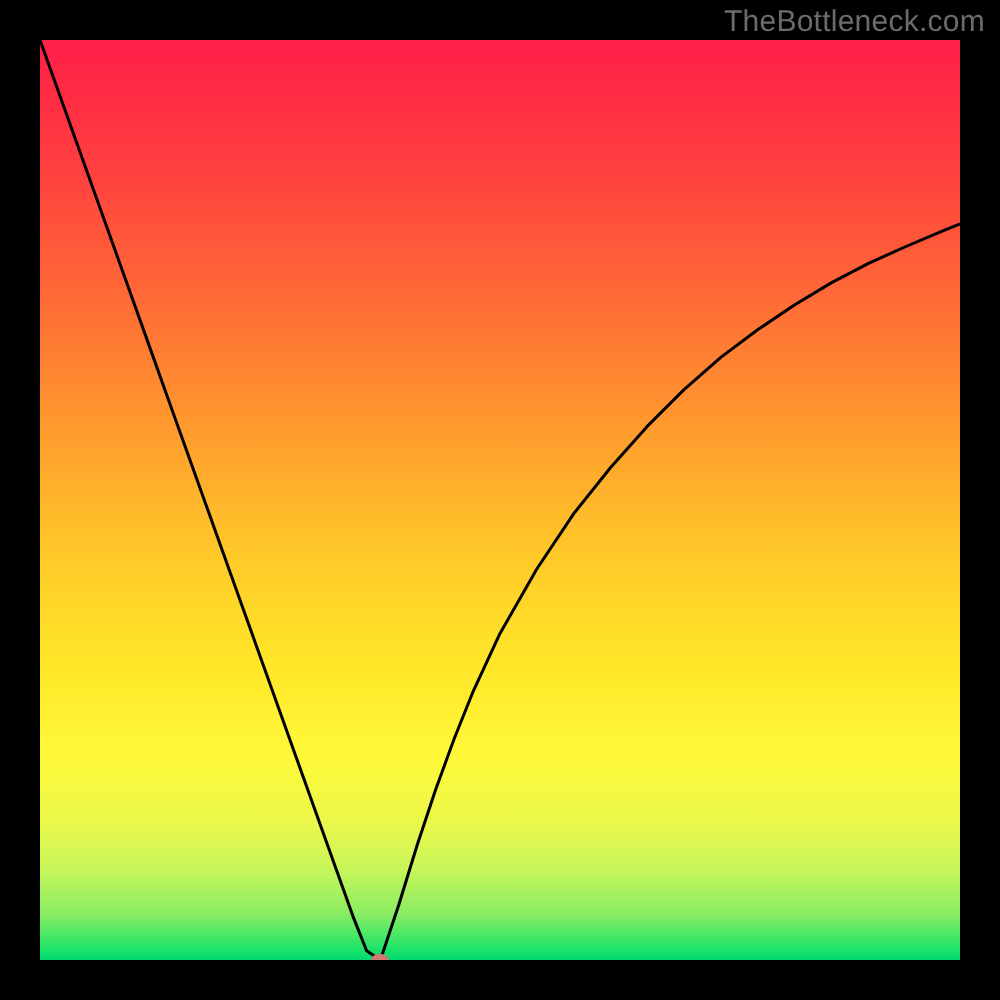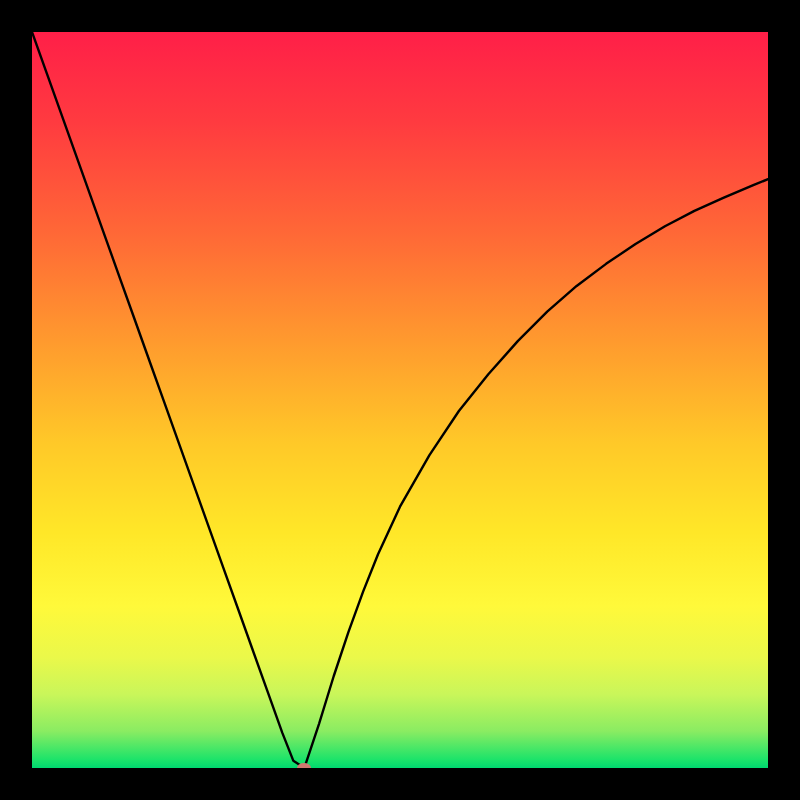--- a/index.html
+++ b/index.html
@@ -67,20 +67,21 @@
     background: #cf7a70;
     border-radius: 50%;
     transform: translate(-50%, -50%);
     z-index: 4;
   }
 </style>
 </head>
 <body>
 
 <div class="frame">
+  <div class="watermark">TheBottleneck.com</div>
   <div class="plot-area">
     <div class="gradient"></div>
     <svg class="curve" viewBox="0 0 736 736" preserveAspectRatio="none">
       <path id="curve-path" d="M0.00 0.00 L14.72 41.22 L29.44 82.43 L44.16 123.65 L58.88 164.86 L73.60 206.08 L88.32 247.30 L103.04 288.51 L117.76 329.73 L132.48 370.94 L147.20 412.16 L161.92 453.38 L176.64 494.59 L191.36 535.81 L206.08 577.02 L220.80 618.24 L235.52 659.46 L250.24 700.67 L261.28 728.64 L272.32 736.00 L287.04 691.84 L301.76 644.00 L316.48 599.84 L331.20 559.36 L345.92 522.56 L368.00 474.72 L397.44 423.20 L426.88 379.04 L456.32 342.24 L485.76 309.12 L515.20 279.68 L544.64 253.92 L574.08 231.84 L603.52 211.97 L632.96 194.30 L662.40 178.85 L691.84 165.60 L721.28 153.09 L736.00 147.20" fill="none" stroke="#000" stroke-width="2.4" stroke-linejoin="round" stroke-linecap="round"></path>
     </svg>
     <div class="marker" id="marker" style="left: 272.32px; top: 736px;"></div>
   </div>
 </div>
 
 </body></html>

